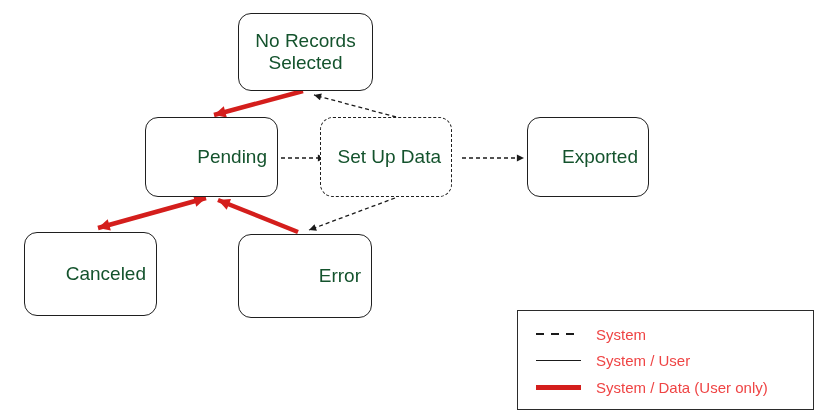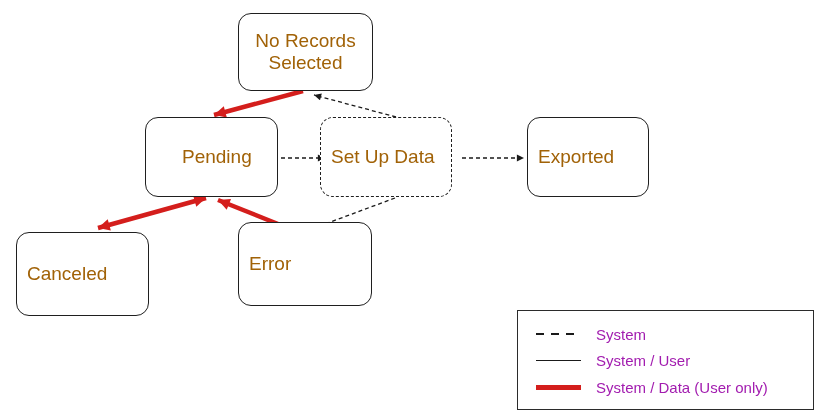--- a/index.html
+++ b/index.html
@@ -34,25 +34,25 @@
   .marker-black { fill: var(--line-black, #1a1a1a); }
   .marker-red   { fill: var(--arrow-red, #d41e1c); }
 
   .node {
     position: absolute;
     border: 1.4px solid #1f1f1f;
     border-radius: 13px;
     background: #ffffff;
     display: flex;
     align-items: center;
-    justify-content: flex-start;
+    justify-content: flex-end;
     text-align: center;
     font-size: 19px;
     line-height: 1.16;
-    color: #a16207;
+    color: #14532d;
     padding: 4px 10px;
   }
   .node.dashed { border-style: dashed; }
 
   .legend {
     position: absolute;
     left: 517px; top: 310px;
     width: 297px; height: 100px;
     border: 1px solid #2b2b2b;
     background: #ffffff;
@@ -79,21 +79,21 @@
   .sample-solid {
     height: 1.5px;
     background: var(--line-black, #1a1a1a);
   }
   .sample-red {
     height: 5px;
     background: var(--arrow-red, #d41e1c);
   }
   .legend-label {
     font-size: 15px;
-    color: #a21caf;
+    color: #ef4444;
     white-space: nowrap;
   }
 </style>
 </head>
 <body>
 
 <div class="canvas">
 
   <svg class="edges" viewBox="0 0 832 418">
     <defs>
@@ -124,25 +124,25 @@
   </div>
 
   <div class="node dashed" style="left:320px; top:117px; width:132px; height:80px;">
     <span>Set Up Data</span>
   </div>
 
   <div class="node" style="left:527px; top:117px; width:122px; height:80px;">
     <span>Exported</span>
   </div>
 
-  <div class="node" style="left:16px; top:232px; width:133px; height:84px;">
+  <div class="node" style="left:24px; top:232px; width:133px; height:84px;">
     <span>Canceled</span>
   </div>
 
-  <div class="node" style="left:238px; top:222px; width:134px; height:84px;">
+  <div class="node" style="left:238px; top:234px; width:134px; height:84px;">
     <span>Error</span>
   </div>
 
   <div class="legend">
     <div class="legend-row">
       <span class="legend-sample sample-dashed"></span>
       <span class="legend-label">System</span>
     </div>
     <div class="legend-row">
       <span class="legend-sample sample-solid"></span>

